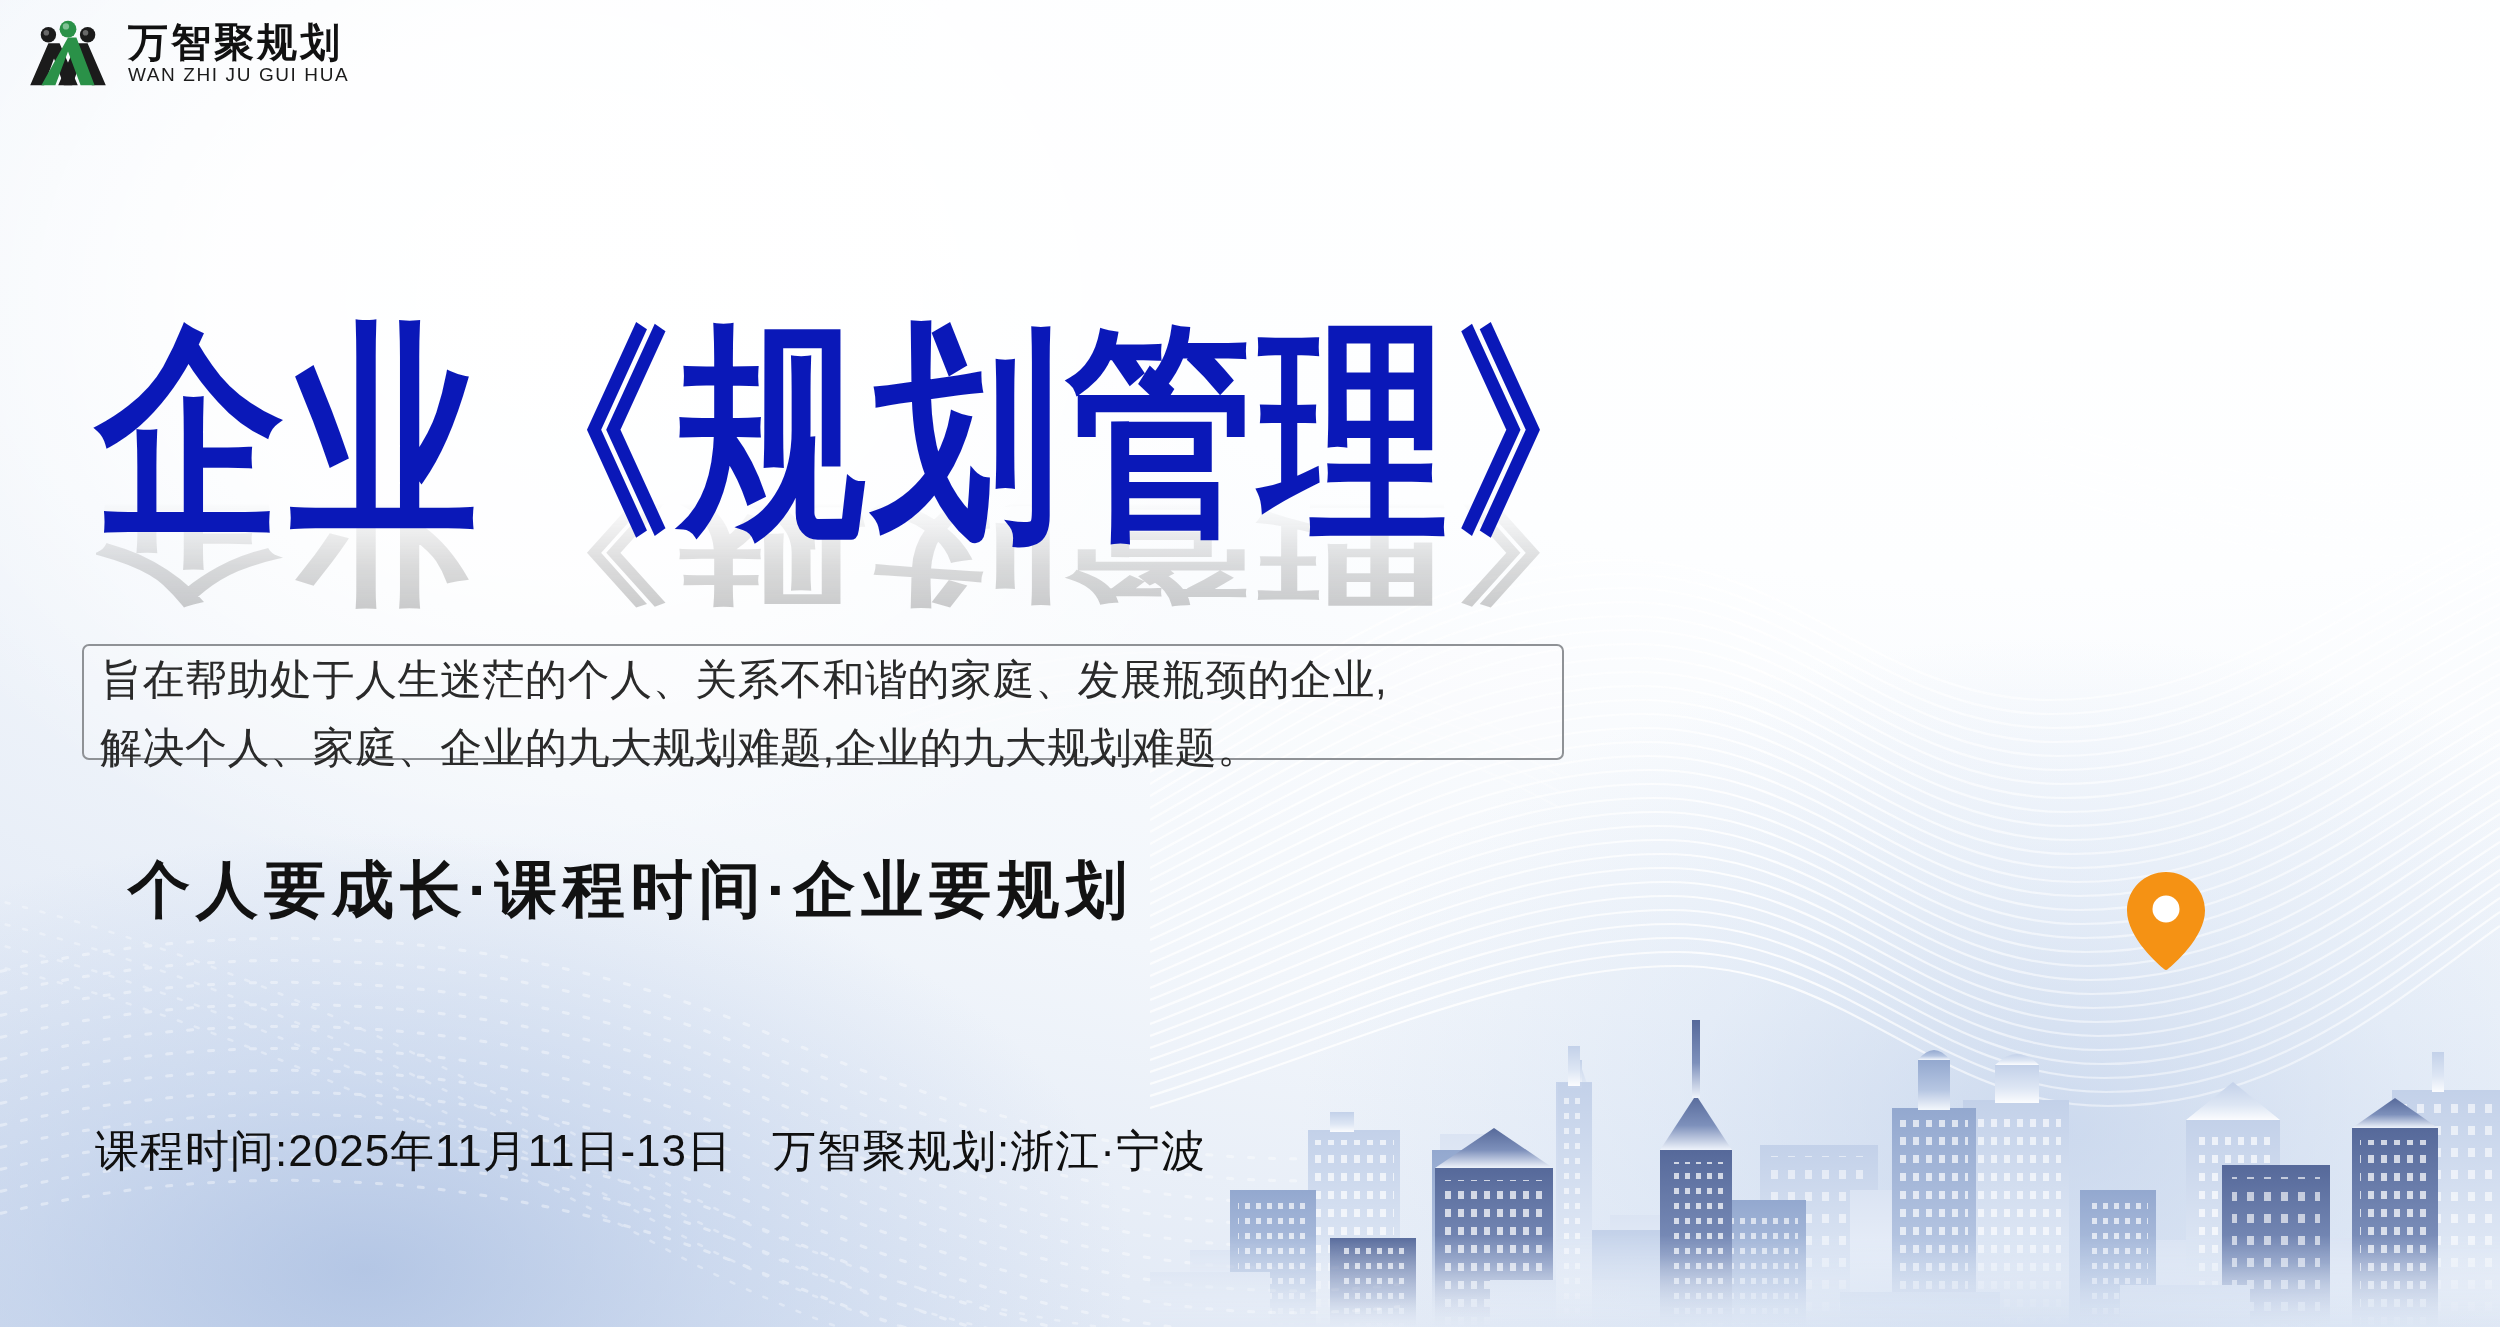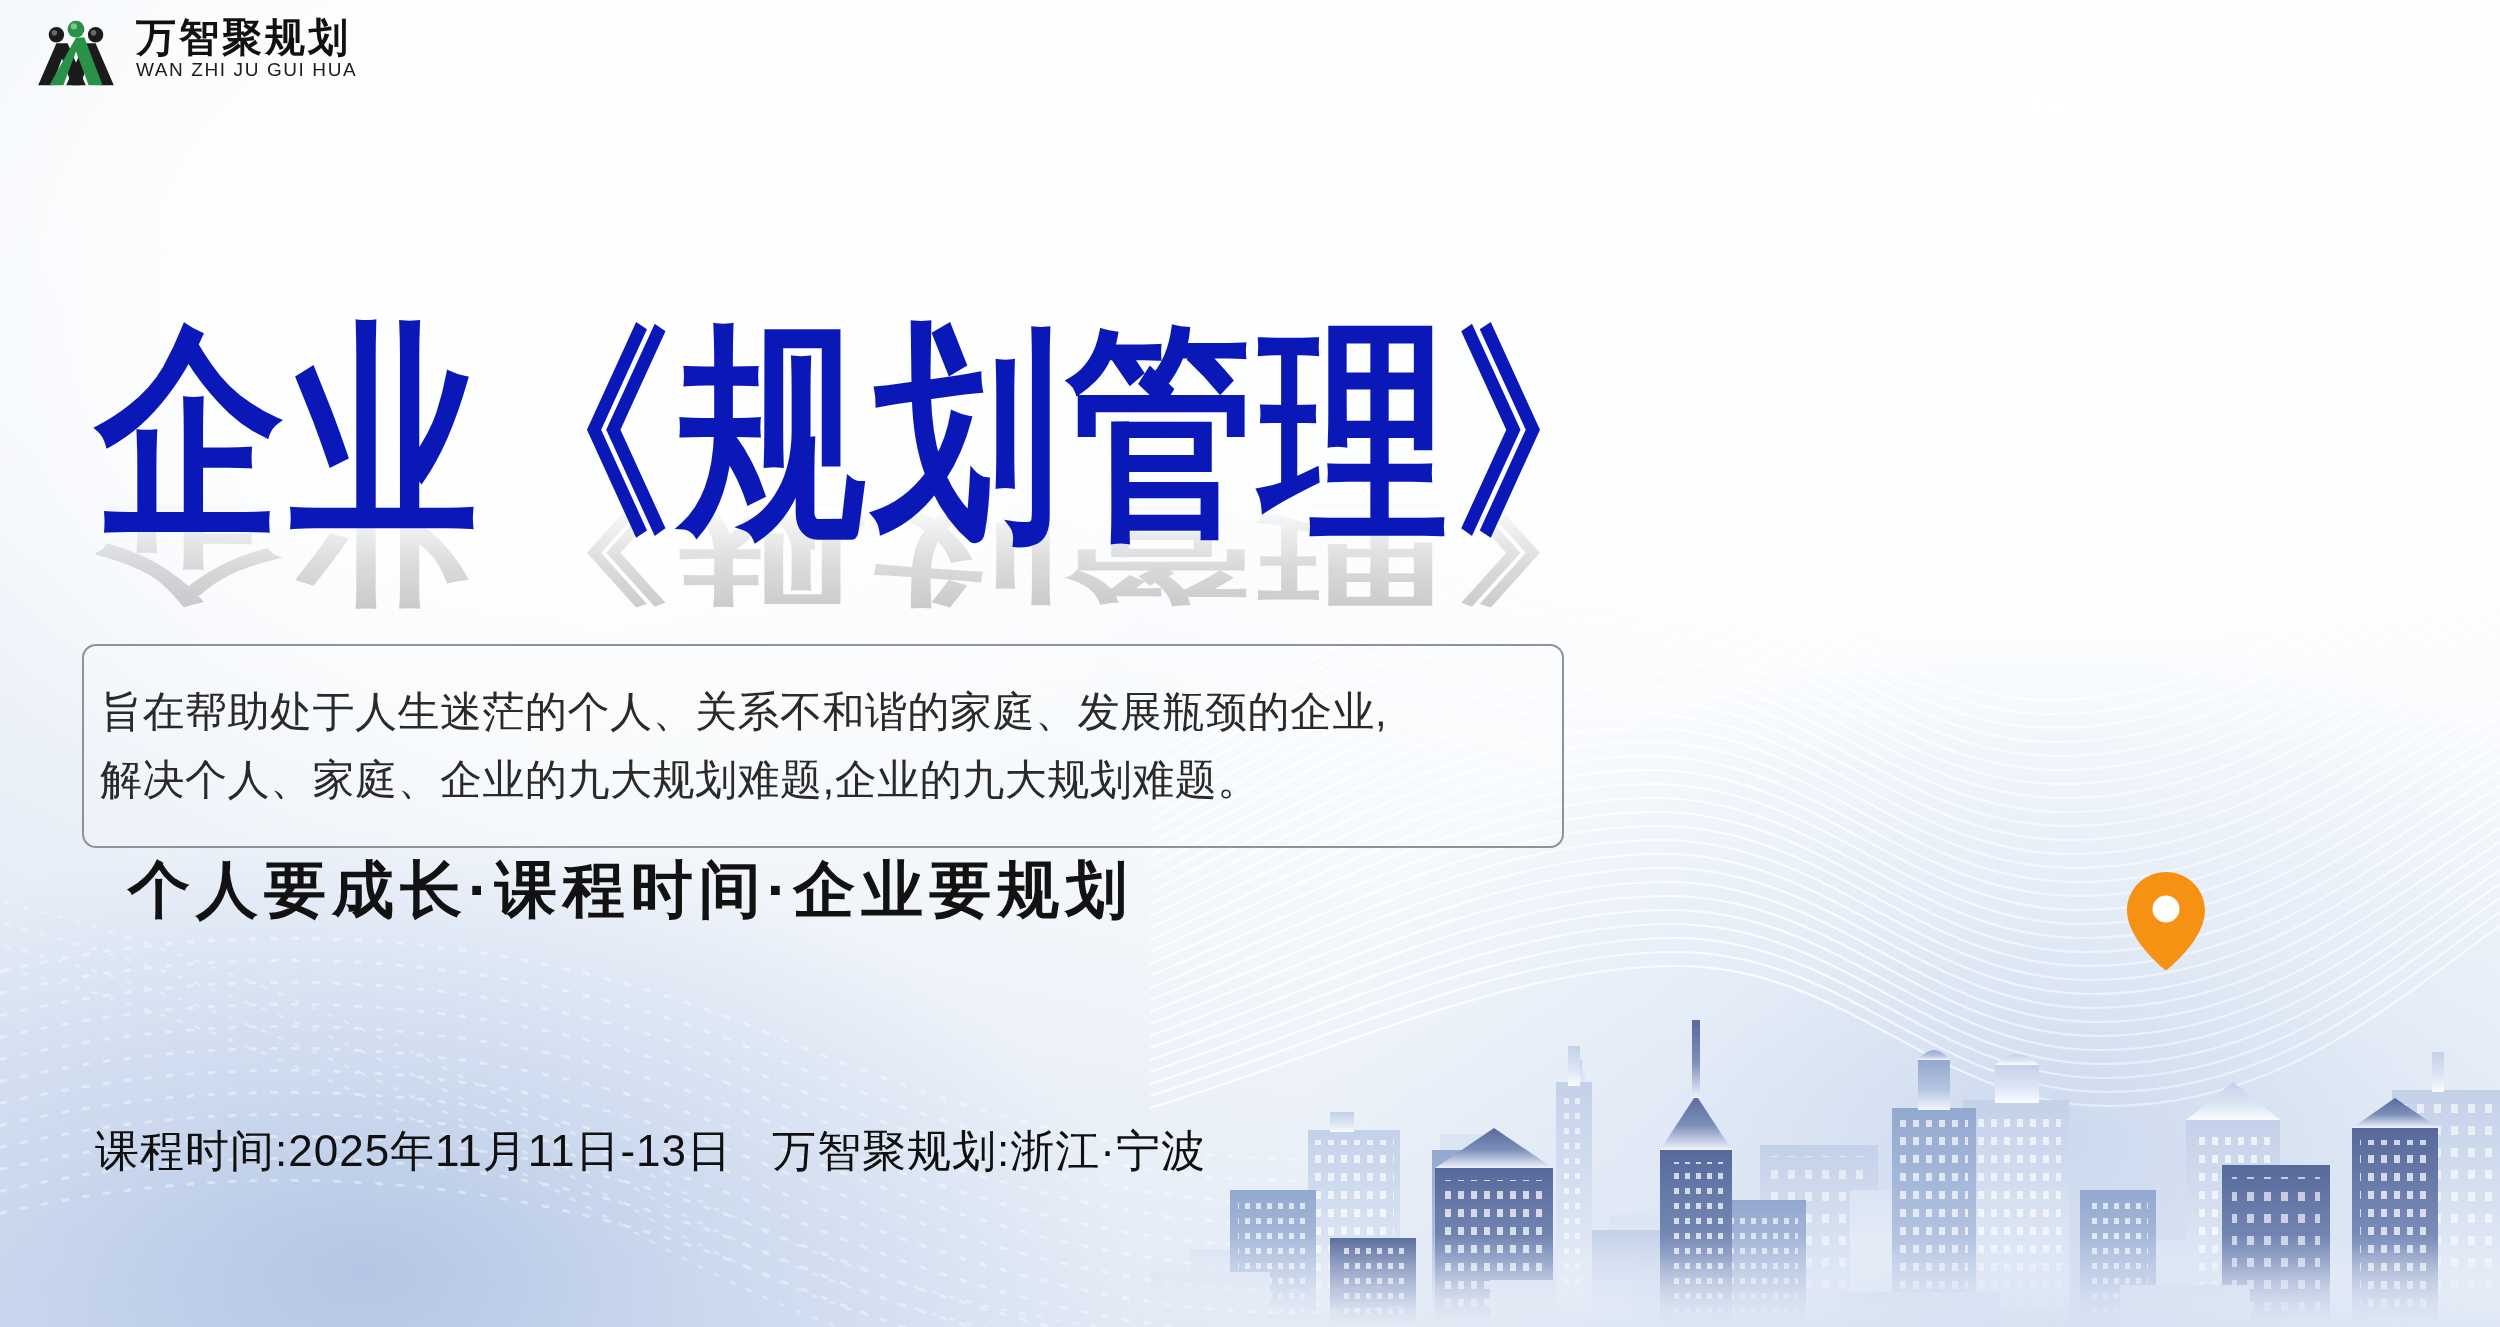--- a/index.html
+++ b/index.html
@@ -33,22 +33,22 @@
   .wash-br{
     position:absolute; right:-300px; bottom:-300px; width:1500px; height:1100px;
     background:radial-gradient(closest-side at 50% 55%, rgba(176,196,228,.55) 0%, rgba(200,216,239,.34) 50%, rgba(222,232,247,0) 100%);
     pointer-events:none;
   }
 
   svg.layer{ position:absolute; inset:0; width:2500px; height:1327px; pointer-events:none; }
 
   
   .logo{
-    position:absolute; left:34px; top:18px;
-    display:flex; align-items:flex-start; gap:18px;
+    position:absolute; left:26px; top:18px;
+    display:flex; align-items:center; gap:18px;
   }
   .logo-mark{ width:84px; height:70px; }
   .logo-text{ display:flex; flex-direction:column; gap:2px; }
   .logo-cn{
     font-family:"Liberation Serif","DejaVu Serif",serif;
     font-size:40px; font-weight:700; color:#111; letter-spacing:3px; line-height:1;
   }
   .logo-en{
     font-size:19px; font-weight:400; color:#1b1b1b; letter-spacing:1.6px; line-height:1;
   }
@@ -70,24 +70,24 @@
     letter-spacing:6px; line-height:1.0; white-space:nowrap;
     transform:scaleY(-0.62) translateY(-470px); transform-origin:left top;
     opacity:.30;
     -webkit-mask-image:linear-gradient(to top, rgba(0,0,0,0) 8%, rgba(0,0,0,.55) 62%, rgba(0,0,0,.8) 100%);
             mask-image:linear-gradient(to top, rgba(0,0,0,0) 8%, rgba(0,0,0,.55) 62%, rgba(0,0,0,.8) 100%);
     filter:grayscale(1) brightness(1.45);
   }
 
   
   .desc-box{
-    position:absolute; left:82px; top:644px; width:1482px; height:204px;
-    border:2px solid #8f9296; border-radius:14px;
+    position:absolute; left:82px; top:644px; width:1482px; height:116px;
+    border:2px solid #8f9296; border-radius:7px;
     background:rgba(255,255,255,0.18);
-    display:flex; flex-direction:column; justify-content:center;
+    display:flex; flex-direction:column; justify-content:space-between;
     padding:0 16px;
   }
   .desc-line{
     font-family:"Liberation Sans","DejaVu Sans",sans-serif;
     font-size:42px; color:#2a2a2a; line-height:1.62; letter-spacing:.5px;
     white-space:nowrap;
   }
 
   
   .slogan{

